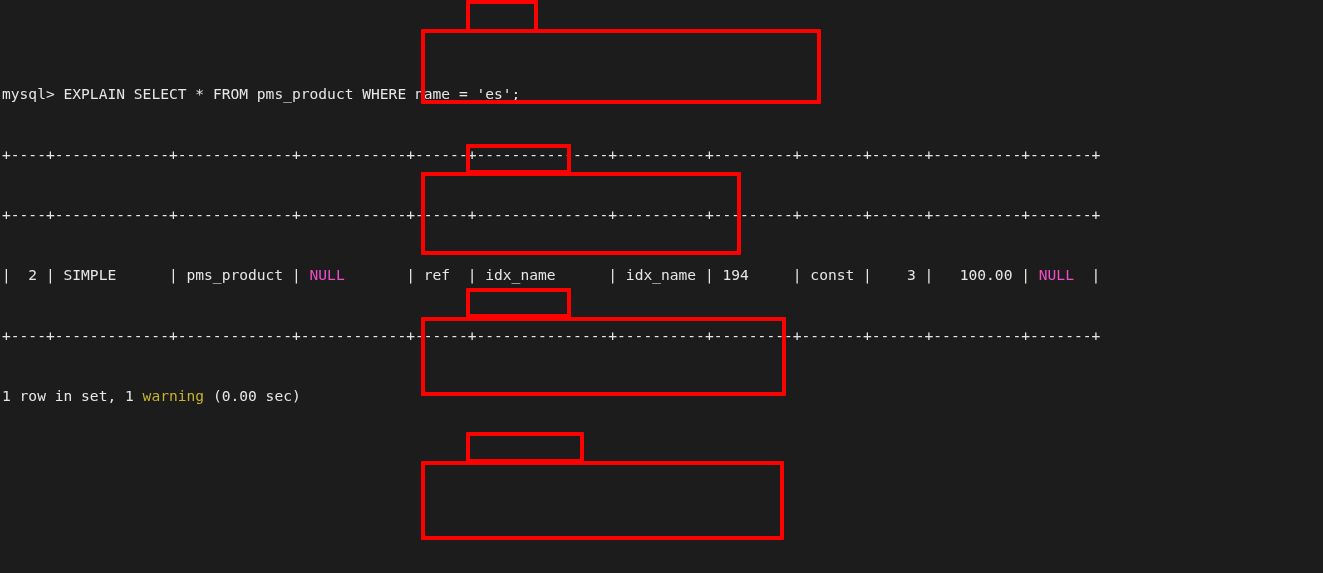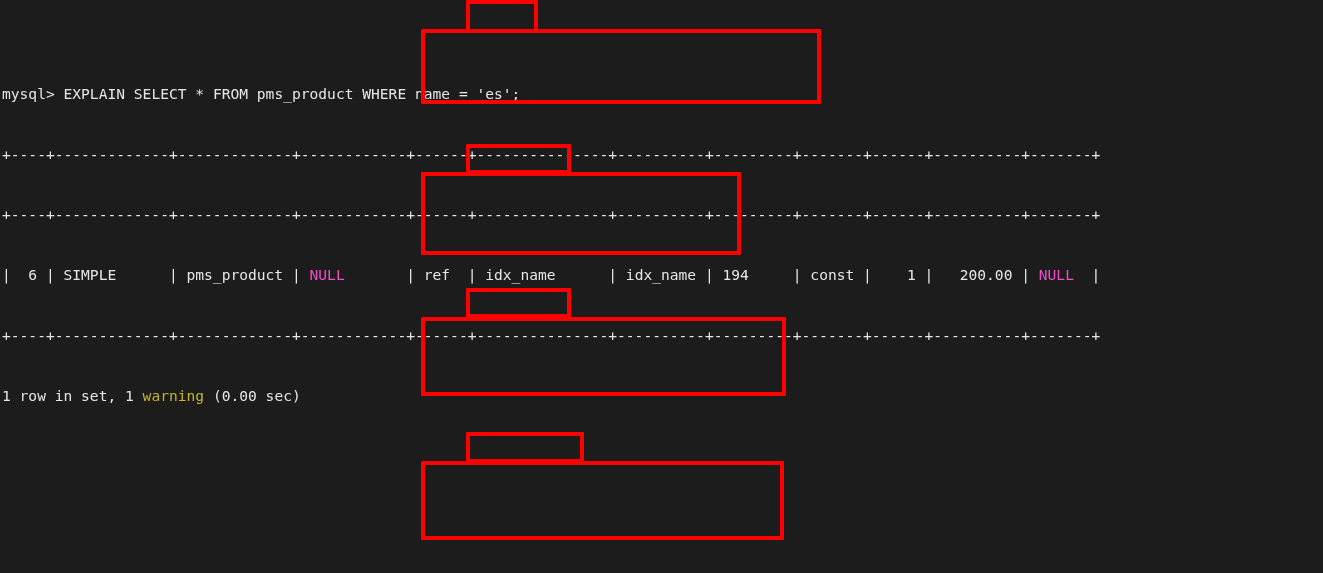--- a/index.html
+++ b/index.html
@@ -54,21 +54,21 @@
 <body>
 
 <div id="terminal">
 
   <div class="screen">
 
     
     <div class="line"><span class="txt">mysql&gt; </span><span class="txt">EXPLAIN SELECT * FROM pms_product WHERE name </span><span class="txt">= 'es';</span></div>
     <div class="line">+----+-------------+-------------+------------+------+---------------+----------+---------+-------+------+----------+-------+</div>
     <div class="line">+----+-------------+-------------+------------+------+---------------+----------+---------+-------+------+----------+-------+</div>
-    <div class="line"><span>|  6 | SIMPLE      | pms_product | </span><span class="null">NULL</span><span>       | ref  | idx_name      | idx_name | 194     | const |    1 |   200.00 | </span><span class="null">NULL</span><span>  |</span></div>
+    <div class="line"><span>|  2 | SIMPLE      | pms_product | </span><span class="null">NULL</span><span>       | ref  | idx_name      | idx_name | 194     | const |    3 |   100.00 | </span><span class="null">NULL</span><span>  |</span></div>
     <div class="line">+----+-------------+-------------+------------+------+---------------+----------+---------+-------+------+----------+-------+</div>
     <div class="line"><span>1 row in set, 1 </span><span class="warn">warning</span><span> (0.00 sec)</span></div>
     <div class="line"> </div>
 
     
     
     
     
     
     

